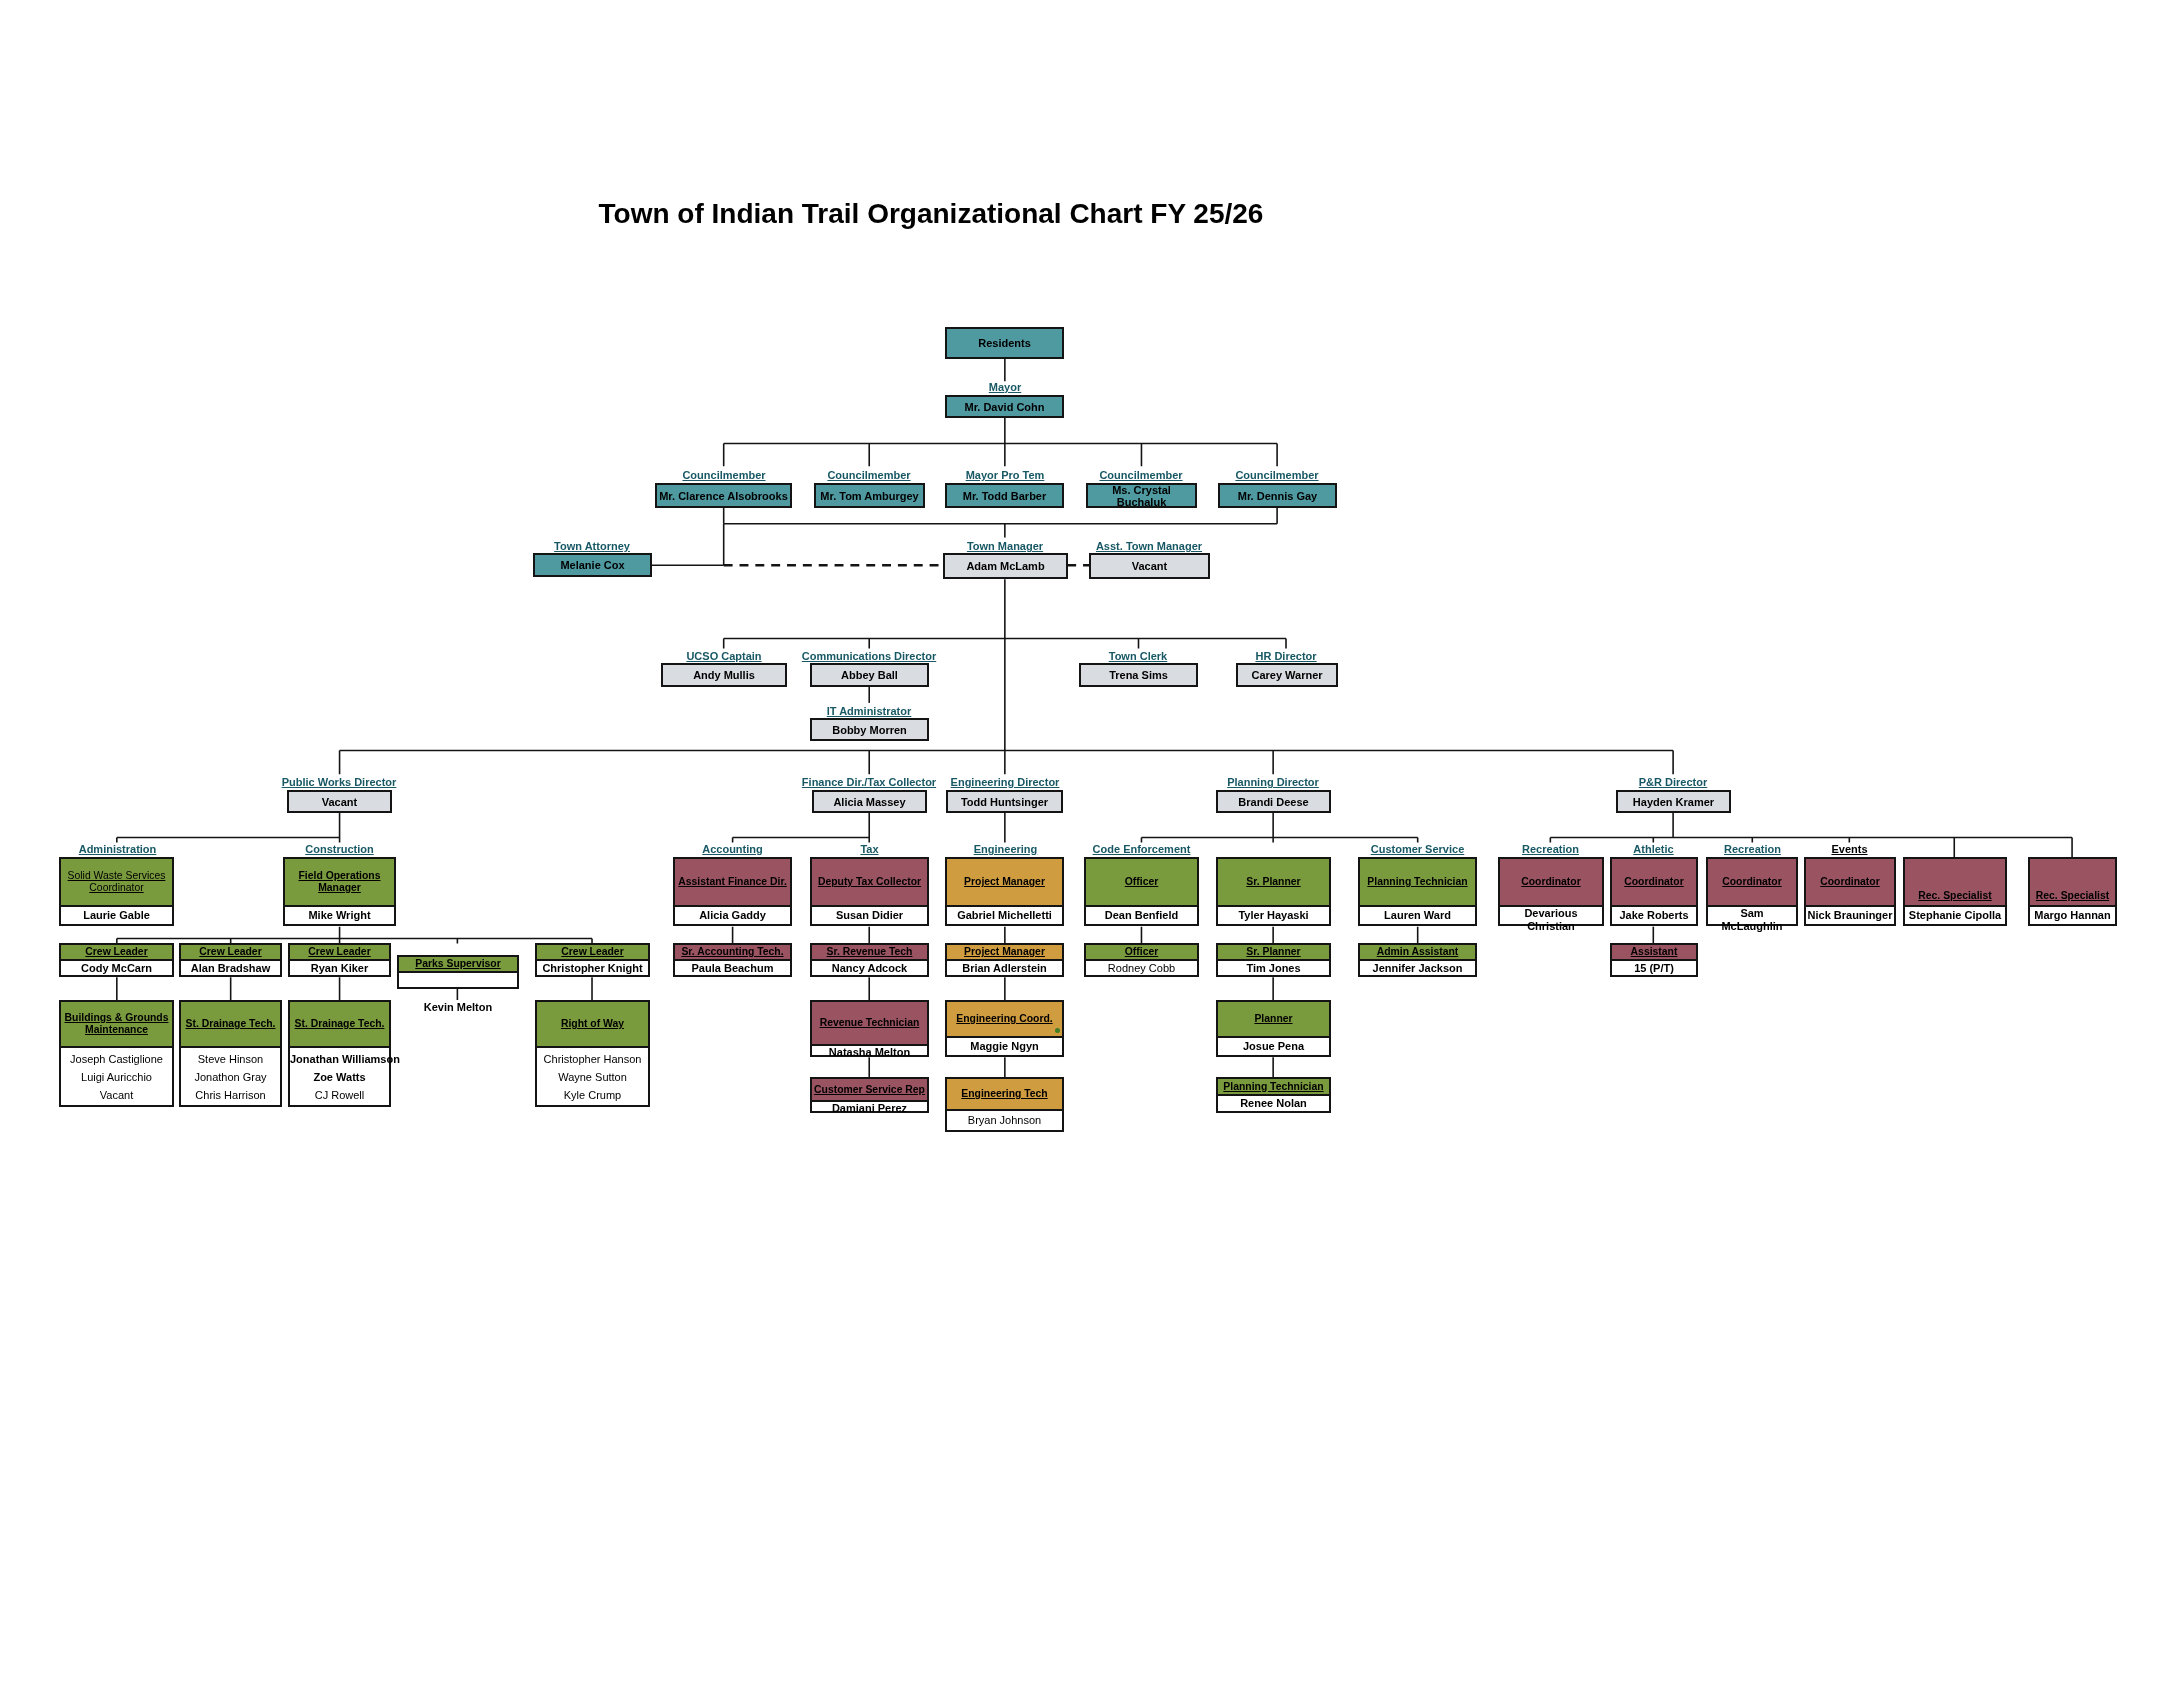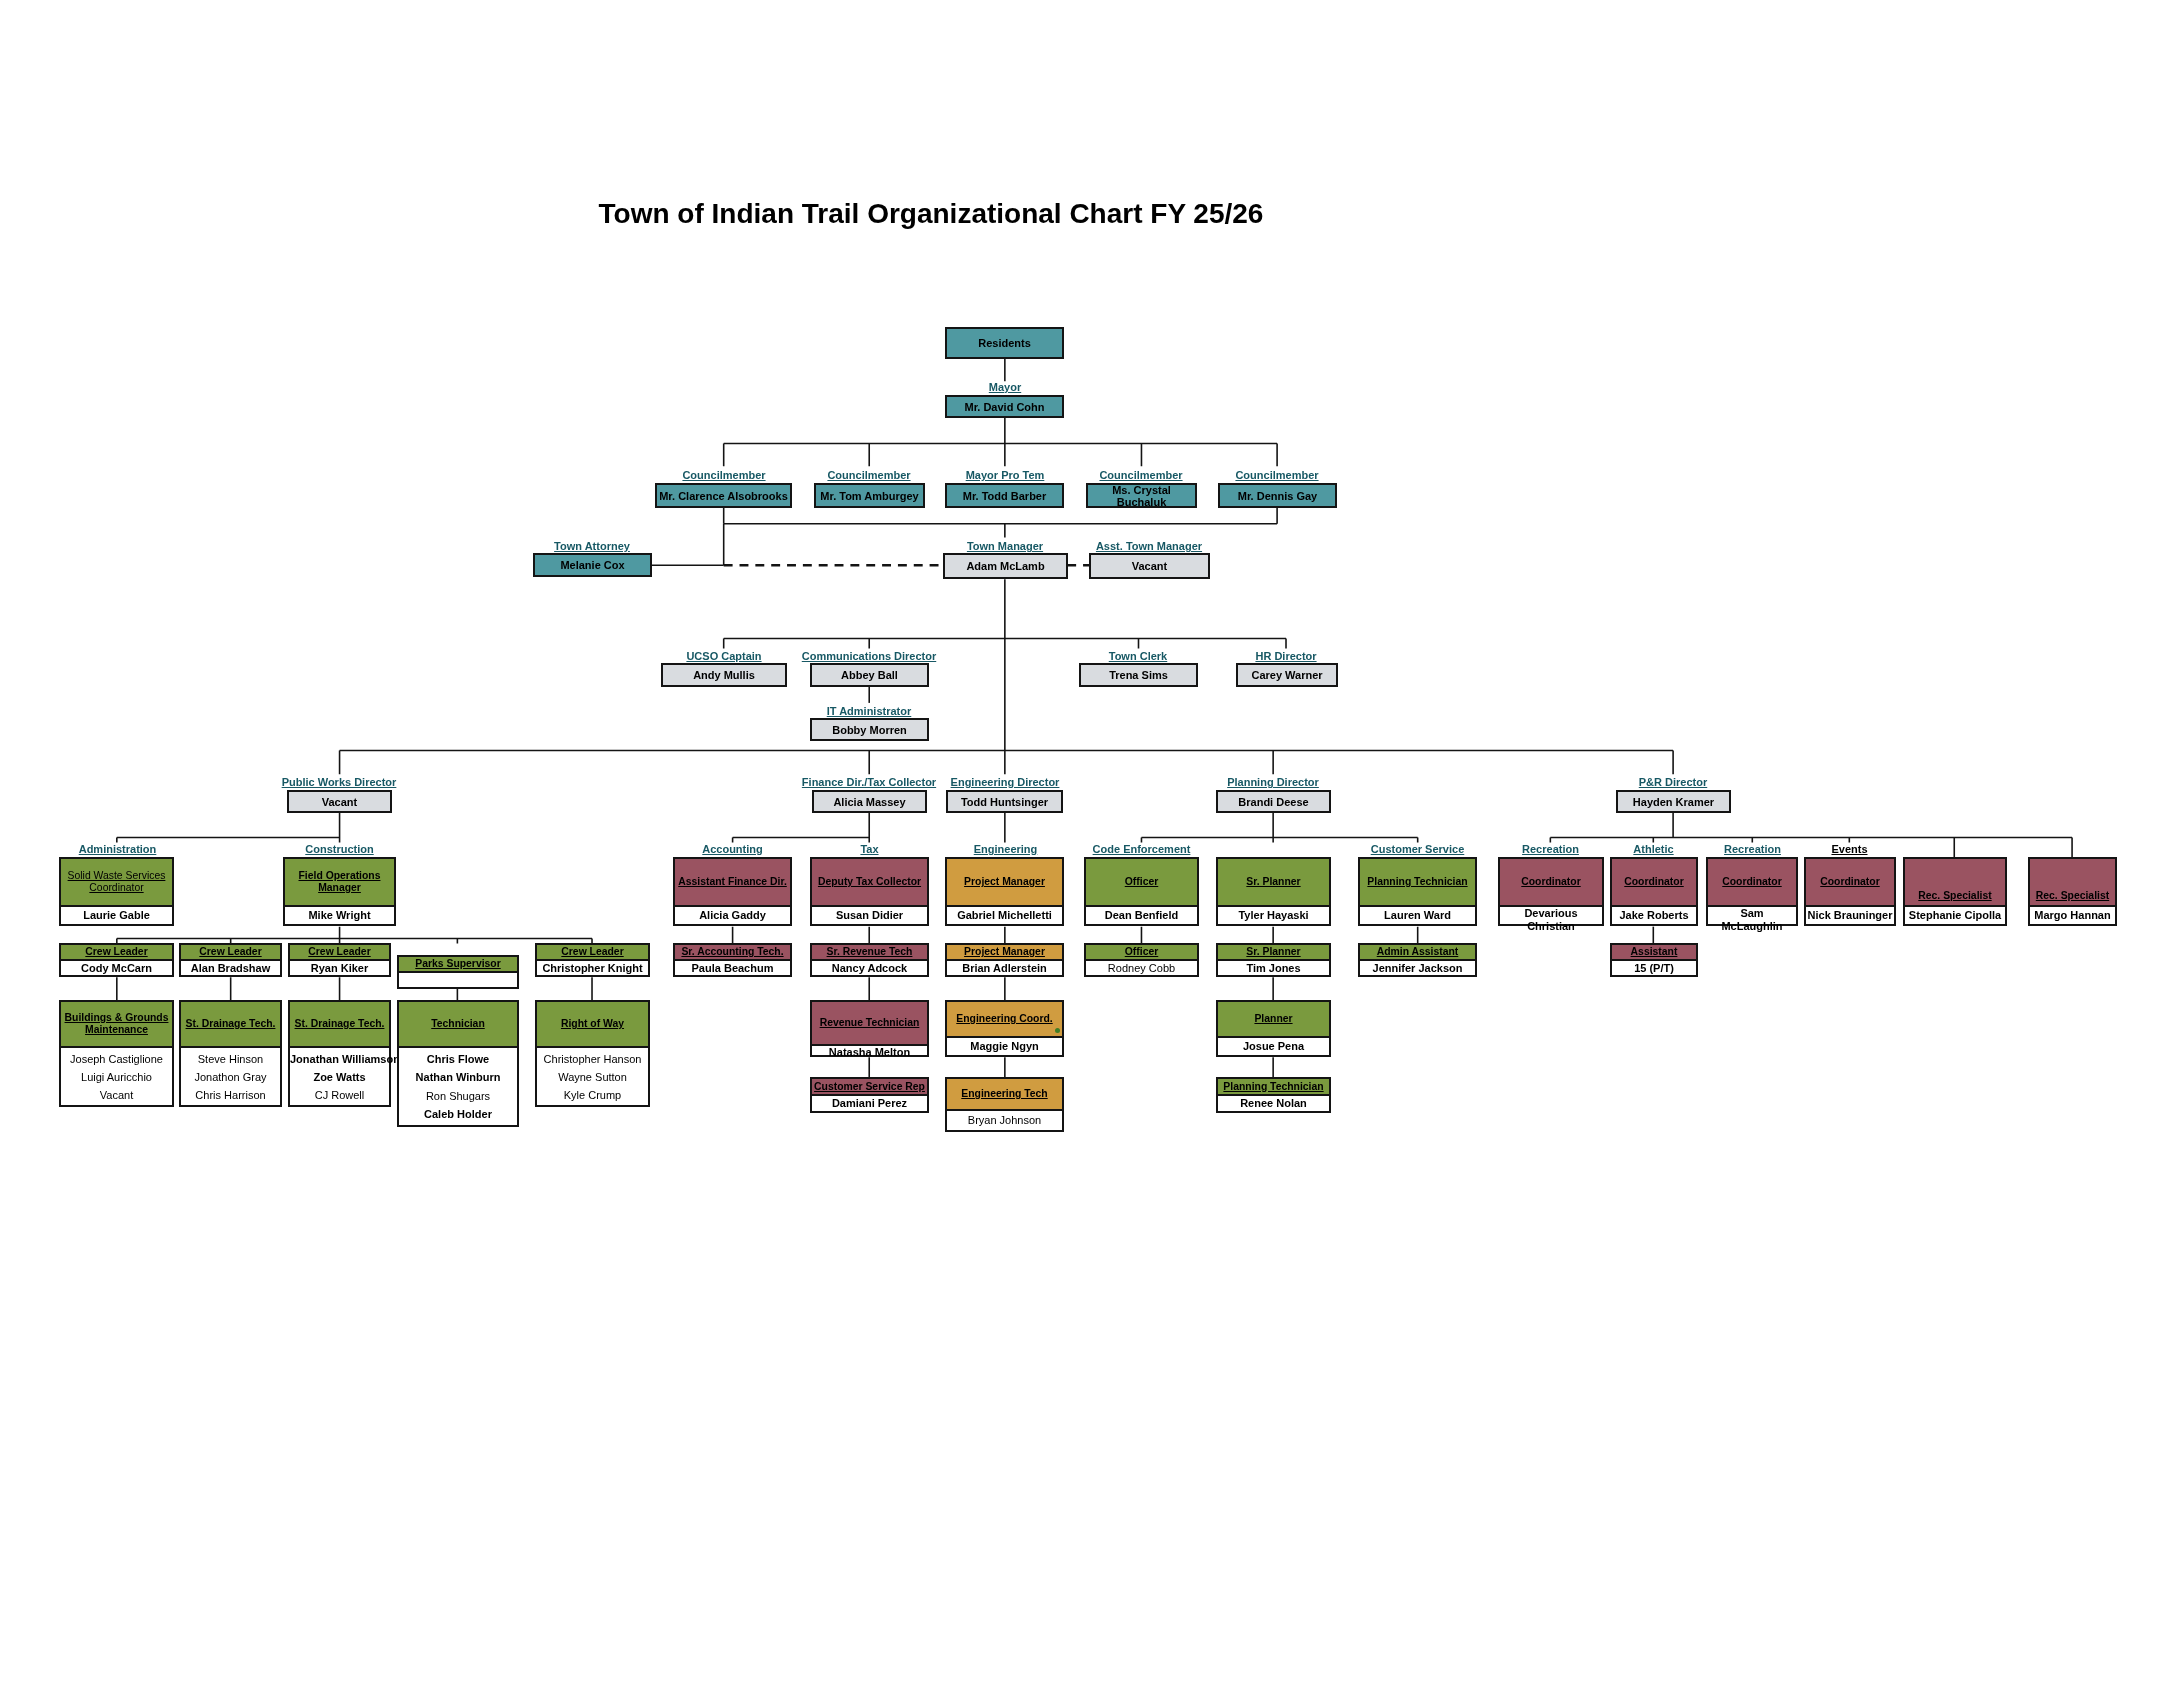--- a/index.html
+++ b/index.html
@@ -244,44 +244,35 @@
     </div>
   </div>
   <div class="bx" style="left:288px;top:1000px;width:103px;height:107px;">
     <div class="tp green" style="height:46px;">St. Drainage Tech.</div>
     <div class="stack">
       <div class="ln">Jonathan Williamson</div>
       <div class="ln">Zoe Watts</div>
       <div class="ln pl">CJ Rowell</div>
     </div>
   </div>
-  <div class="bx" style="left:397px;top:1000px;width:122px;height:127px;">
-    <div class="tp green" style="height:46px;">Technician</div>
-    <div class="stack">
-      <div class="ln">Chris Flowe</div>
-      <div class="ln">Nathan Winburn</div>
-      <div class="ln pl">Ron Shugars</div>
-      <div class="ln">Caleb Holder</div>
-    </div>
-  </div>
   <div class="bx" style="left:535px;top:1000px;width:115px;height:107px;">
     <div class="tp green" style="height:46px;">Right of Way</div>
     <div class="stack">
       <div class="ln pl">Christopher Hanson</div>
       <div class="ln pl">Wayne Sutton</div>
       <div class="ln pl">Kyle Crump</div>
     </div>
   </div>
 
   <div class="bx" style="left:810px;top:1000px;width:119px;height:57px;">
     <div class="tp maroon" style="height:44px;">Revenue Technician</div>
     <div class="nm">Natasha Melton</div>
   </div>
   <div class="bx" style="left:810px;top:1077px;width:119px;height:36px;">
-    <div class="tp maroon" style="height:17px;">Customer Service Rep</div>
+    <div class="tp maroon" style="height:23px;">Customer Service Rep</div>
     <div class="nm">Damiani Perez</div>
   </div>
   <div class="bx" style="left:945px;top:1000px;width:119px;height:57px;">
     <div class="tp gold" style="height:36px;">
         <span>Engineering Coord.</span>
         <span class="dot"></span>
       </div>
     <div class="nm">Maggie Ngyn</div>
   </div>
   <div class="bx" style="left:945px;top:1077px;width:119px;height:55px;">

